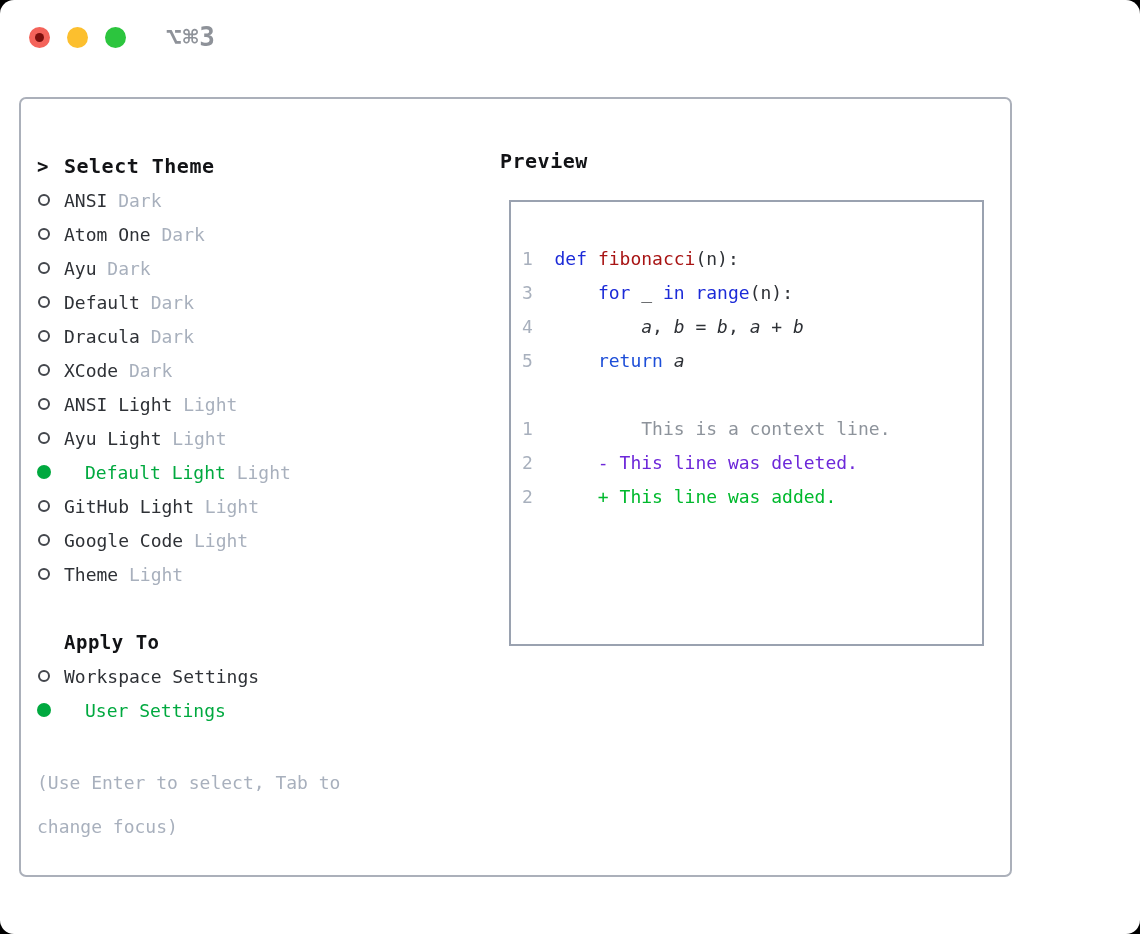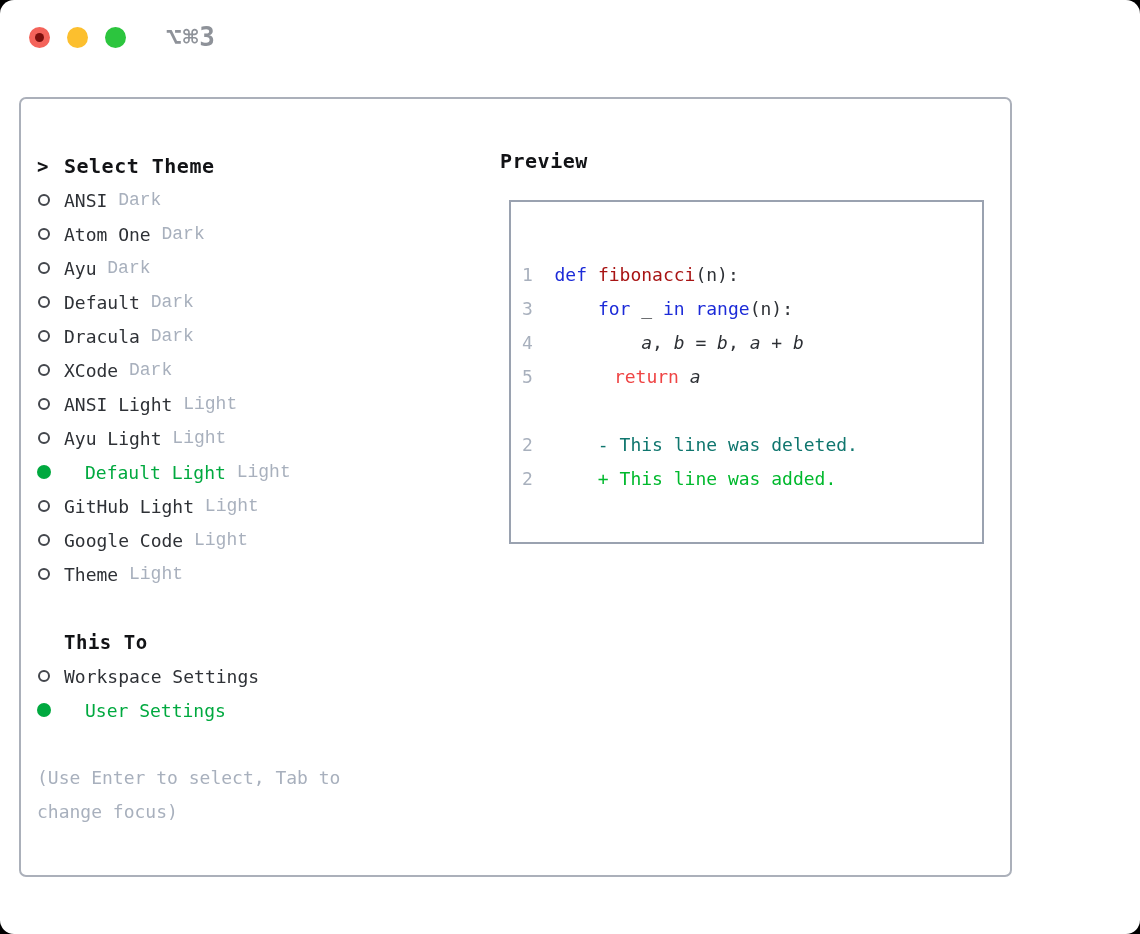--- a/index.html
+++ b/index.html
@@ -21,28 +21,28 @@
            border:2px solid #abb0ba; border-radius:7px; background:#fff; }
 
   .left-col { position:absolute; left:16px; top:50px; width:445px; }
   .row { height:34px; display:flex; align-items:center; font-size:18px; color:#2e3136; white-space:pre; }
   .spacer { height:34px; }
   .marker-slot { display:inline-flex; width:27px; align-items:center; flex:none; }
   .prompt { font-size:19px; font-weight:bold; color:#121316; }
   .hdr { font-size:20px; font-weight:bold; color:#121316; letter-spacing:0.5px; }
   .circle { width:12px; height:12px; border:2px solid #43464c; border-radius:50%; margin-left:1px; }
   .dot { width:14px; height:14px; border-radius:50%; background:#00a93f; }
-  .variant { color:#a8b0bd; margin-left:0.6em;font-family:Liberation Mono, monospace; }
+  .variant { color:#a8b0bd; margin-left:0.6em; }
   .item.selected .iname { color:#00a93f;margin-left:21px; }
   .indent { margin-left:27px; }
-  .hint { width:340px; font-size:18px; line-height:34px; color:#a8b0bd; }
+  .hint { width:340px; font-size:18px; line-height:44px; color:#a8b0bd; }
 
   .right-col { position:absolute; left:479px; top:50px; }
-  .preview-box { position:absolute; left:488px; top:101px; width:475px; height:344px;
-                 border:2px solid #9aa2b0; background:#fff; padding:56px 0 0 11px; }
+  .preview-box { position:absolute; left:488px; top:101px; width:475px; height:446px;
+                 border:2px solid #9aa2b0; background:#fff; padding:40px 0 0 11px; }
   .code-line { height:34px; font-size:18px; line-height:34px; white-space:pre; }
   .code-line .ln { color:#a8b0bd; }
 </style>
 </head>
 <body>
 
 <div class="window">
 
   <div class="titlebar">
     <div class="tl red">
@@ -72,21 +72,21 @@
           <div class="row item"><span class="marker-slot"><span class="circle"></span></span><span class="iname">Ayu Light</span><span class="variant">Light</span></div>
           <div class="row item selected"><span class="marker-slot"><span class="dot"></span></span><span class="iname">Default Light</span><span class="variant">Light</span></div>
           <div class="row item"><span class="marker-slot"><span class="circle"></span></span><span class="iname">GitHub Light</span><span class="variant">Light</span></div>
           <div class="row item"><span class="marker-slot"><span class="circle"></span></span><span class="iname">Google Code</span><span class="variant">Light</span></div>
           <div class="row item"><span class="marker-slot"><span class="circle"></span></span><span class="iname">Theme</span><span class="variant">Light</span></div>
         </div>
 
       <div class="spacer"></div>
 
       <div class="row">
-        <span class="hdr indent" style="font-size:19px;">This To</span>
+        <span class="hdr indent" style="font-size:19px;">Apply To</span>
       </div>
 
       <div>
           <div class="row item"><span class="marker-slot"><span class="circle"></span></span><span class="iname">Workspace Settings</span></div>
           <div class="row item selected"><span class="marker-slot"><span class="dot"></span></span><span class="iname">User Settings</span></div>
         </div>
 
       <div class="spacer"></div>
 
       <div class="hint">(Use Enter to select, Tab to change focus)</div>
@@ -94,21 +94,22 @@
 
     <div class="right-col">
       <span class="hdr">Preview</span>
     </div>
 
     <div class="preview-box">
       <div>
           <div class="code-line"><span class="ln">1</span><span style="color: rgb(46, 49, 54);">  </span><span style="color: rgb(28, 43, 216);">def</span><span style="color: rgb(46, 49, 54);"> </span><span style="color: rgb(168, 20, 20);">fibonacci</span><span style="color: rgb(46, 49, 54);">(n):</span></div>
           <div class="code-line"><span class="ln">3</span><span style="color: rgb(46, 49, 54);">      </span><span style="color: rgb(28, 43, 216);">for</span><span style="color: rgb(46, 49, 54);"> _ </span><span style="color: rgb(28, 43, 216);">in</span><span style="color: rgb(46, 49, 54);"> </span><span style="color: rgb(28, 43, 216);">range</span><span style="color: rgb(46, 49, 54);">(n):</span></div>
           <div class="code-line"><span class="ln">4</span><span style="color: rgb(46, 49, 54);">          </span><span style="color: rgb(46, 49, 54); font-style: italic;">a</span><span style="color: rgb(46, 49, 54);">, </span><span style="color: rgb(46, 49, 54); font-style: italic;">b</span><span style="color: rgb(46, 49, 54);"> = </span><span style="color: rgb(46, 49, 54); font-style: italic;">b</span><span style="color: rgb(46, 49, 54);">, </span><span style="color: rgb(46, 49, 54); font-style: italic;">a</span><span style="color: rgb(46, 49, 54);"> + </span><span style="color: rgb(46, 49, 54); font-style: italic;">b</span></div>
-          <div class="code-line"><span class="ln">5</span><span style="color: rgb(46, 49, 54);">      </span><span style="color: #ef4444; margin-left: 16px;">return</span><span style="color: rgb(46, 49, 54);"> </span><span style="color: rgb(46, 49, 54); font-style: italic;">a</span></div>
+          <div class="code-line"><span class="ln">5</span><span style="color: rgb(46, 49, 54);">      </span><span style="color: #1d4ed8;">return</span><span style="color: rgb(46, 49, 54);"> </span><span style="color: rgb(46, 49, 54); font-style: italic;">a</span></div>
           <div class="code-line"><span class="ln"></span></div>
-          <div class="code-line"><span class="ln">2</span><span style="color: #0f766e;">      - This line was deleted.</span></div>
+          <div class="code-line"><span class="ln">1</span><span style="color: rgb(141, 147, 155);">          This is a context line.</span></div>
+          <div class="code-line"><span class="ln">2</span><span style="color: #6d28d9;">      - This line was deleted.</span></div>
           <div class="code-line"><span class="ln">2</span><span style="color: rgb(0, 185, 45);">      + This line was added.</span></div>
         </div>
     </div>
 
   </div>
 </div>
 
 </body></html>

